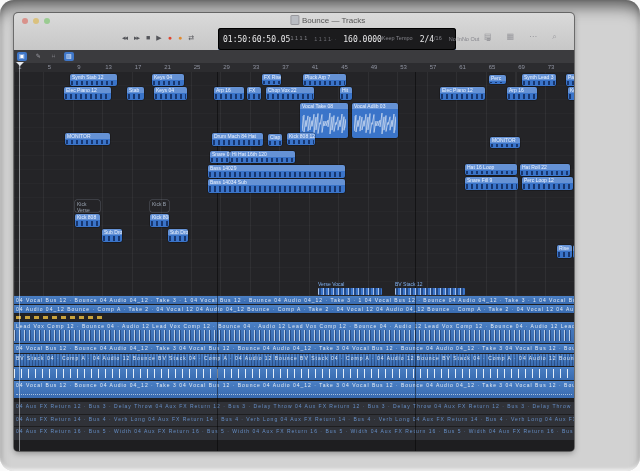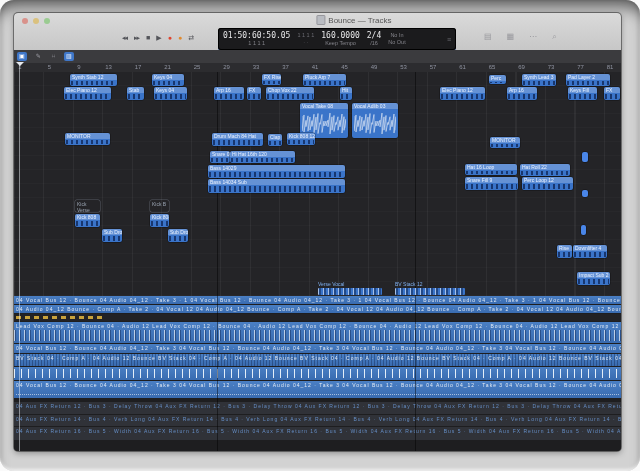--- a/index.html
+++ b/index.html
@@ -2,36 +2,36 @@
 <html><head>
 <meta charset="utf-8">
 <style>
   html,body{margin:0;padding:0;background:#fafafa;font-family:"Liberation Sans",sans-serif;}
   .stage{position:relative;width:640px;height:471px;overflow:hidden;}
   
   .monitor{position:absolute;inset:0;background:#d2d2d2;border-radius:14px;
     box-shadow:inset 0 14px 16px -8px rgba(0,0,0,.6), inset 0 -2px 3px rgba(255,255,255,.7),
                inset 3px 0 5px -3px rgba(0,0,0,.25), inset -3px 0 5px -3px rgba(0,0,0,.25);}
   
-  .screen{position:absolute;left:14px;top:13px;width:607px;height:438px;background:#28282a;
+  .screen{position:absolute;left:14px;top:13px;width:560px;height:438px;background:#28282a;
     border-radius:4px;overflow:hidden;box-shadow:0 0 0 1px rgba(0,0,0,.4),0 2px 6px rgba(0,0,0,.35);}
   
   .titlebar{position:absolute;left:0;top:0;width:100%;height:37px;
     background:linear-gradient(#dadada,#c7c7c7);border-bottom:1px solid #9f9f9f;}
   .traffic{position:absolute;left:8px;top:5px;display:flex;gap:5px;}
   .traffic span{width:6px;height:6px;border-radius:50%;display:block;opacity:.75;}
   .wtitle{position:absolute;top:2px;left:56%;transform:translateX(-50%);display:flex;gap:3px;
     align-items:center;font-size:8px;color:#555;white-space:nowrap;}
   .proxyicon{width:7px;height:8px;background:#b9bcc2;border:1px solid #97979c;border-radius:1px;display:inline-block;}
   .transport{position:absolute;left:108px;top:20px;display:flex;gap:7px;align-items:center;}
   .transport .tbtn{font-size:7px;line-height:10px;color:#54555a;letter-spacing:-1px;cursor:default;}
   .lcd{position:absolute;left:204px;top:15px;width:238px;height:22px;background:#1b1b1d;border-radius:3px;
     display:flex;align-items:center;padding:0 5px;gap:7px;box-sizing:border-box;
     box-shadow:0 2px 0 #7b93bd, inset 0 0 0 1px #000;}
-  .lcd .col{display:flex;flex-direction:column;justify-content:flex-start;}
+  .lcd .col{display:flex;flex-direction:row;justify-content:flex-start;}
   .lcd .big{font-family:"DejaVu Sans Mono",monospace;font-size:8px;line-height:9px;color:#e8e8ea;white-space:nowrap;}
   .lcd .sub{font-size:5.5px;line-height:7px;color:#84848b;text-align:center;white-space:nowrap;}
   .lcd .dim{color:#6c6c73;}
   .lcd .cap{margin-left:auto;color:#6c6c73;font-size:7px;}
   .hicons{position:absolute;left:470px;top:19px;display:flex;gap:15px;font-size:8px;color:#96969b;}
   
   .toolrow{position:absolute;left:0;top:37px;width:100%;height:13px;background:#3b3b3e;border-bottom:1px solid #232325;}
   .tbicons{position:absolute;left:3px;top:2px;display:flex;gap:7px;align-items:center;height:9px;font-size:6px;color:#9b9ba2;}
   .tbicons .ic{padding:0 2px;line-height:9px;border-radius:2px;}
   .tbicons .active{background:#3f77c9;color:#fff;}

